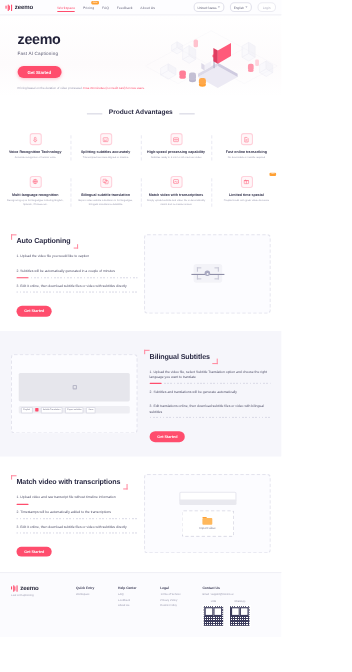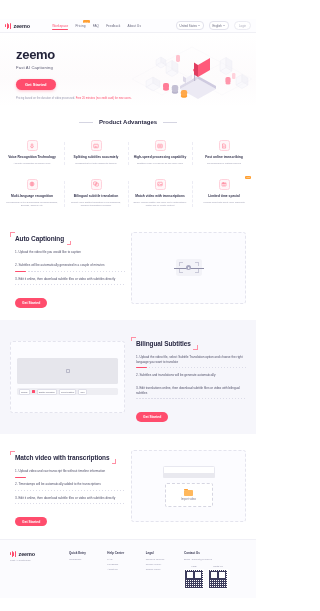--- a/index.html
+++ b/index.html
@@ -4,21 +4,21 @@
 <style>
   * { box-sizing: border-box; margin: 0; padding: 0; }
   html, body { width: 256px; }
   body {
     font-family: "Liberation Sans", sans-serif;
     background: #ffffff;
     color: #3d3d4e;
     width: 256px;
     overflow-x: hidden;
   }
-  .page { width: 256px; position: relative; margin-top: 19px; }
+  .page { width: 256px; position: relative; }
 
   
   .header {
     height: 14px;
     background: #fdfdff;
     display: flex;
     align-items: center;
     padding: 0 5px;
     border-bottom: 0.5px solid #f0f0f5;
     position: relative;

